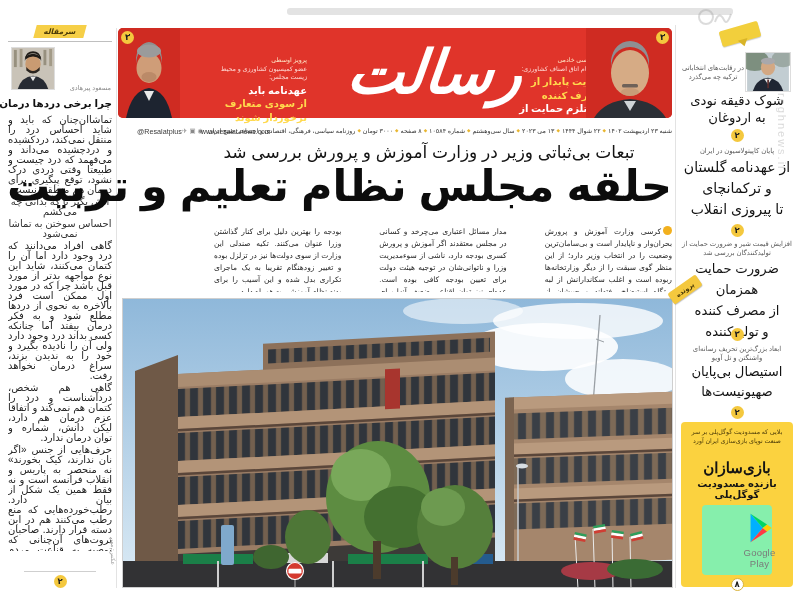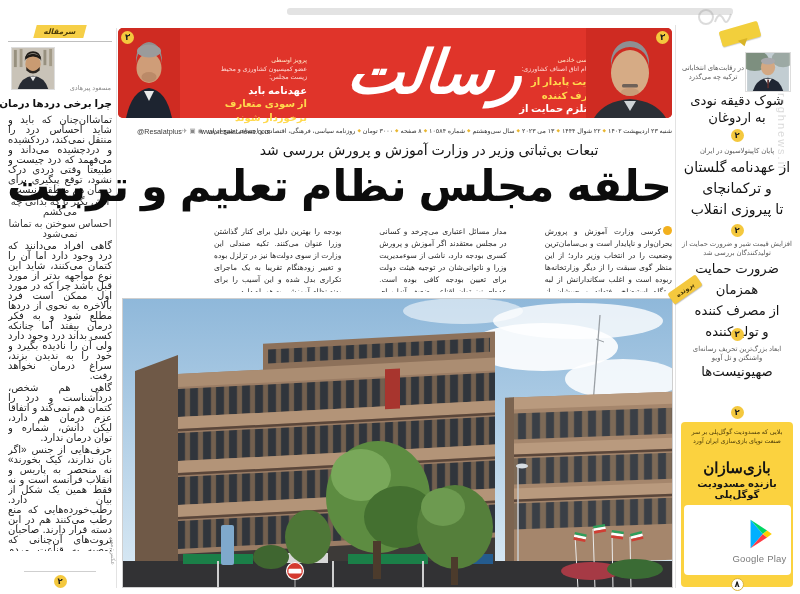--- a/index.html
+++ b/index.html
@@ -47,40 +47,40 @@
   .mh-teaser-right .t1 { color:#ffd94d; }
   .mh-teaser-right .t2 { color:#ffffff; }
   .mh-logo { position:absolute; left:192px; top:0; width:250px; height:88px; display:flex; align-items:center; justify-content:center; font-family:"DejaVu Serif","Liberation Serif",serif; font-style:italic; font-weight:bold; font-size:60px; color:#fff; transform:skewX(-6deg); }
   
   .ib-handle { left:137px; top:127px; font-size:7.2px; font-weight:normal; color:#3a3a3a; }
   .ib-icons { left:182px; top:127px; display:flex; gap:2px; font-size:6.5px; color:#8a8a8a; }
   .ib-site { left:201px; top:128px; font-size:6.8px; color:#3a3a3a; }
   .ib-dateline { left:256px; top:127px; width:416px; display:flex; justify-content:space-between; direction:rtl; font-size:6.3px; color:#333; white-space:nowrap; }
   .dl-seg:not(:last-child)::after { content:"◆"; color:#e9b62f; font-size:4.5px; margin:0 2px; vertical-align:1px; }
   
-  .lead-kicker { left:186px; top:142px; width:486px; text-align:center; direction:rtl; font-size:14px; color:#141414; }
+  .lead-kicker { left:186px; top:142px; width:486px; text-align:center; direction:rtl; font-size:17px; color:#141414; }
   .lead-headline { left:186px; top:153px; width:486px; height:68px; text-align:center; direction:rtl; font-size:43px; font-weight:bold; color:#0c0c0c; letter-spacing:-1px; line-height:66px; white-space:nowrap; }
   .lead-cols { left:186px; top:226px; width:486px; height:66px; display:flex; gap:10px; direction:rtl; text-align:justify; font-size:7.5px; line-height:12px; color:#1f1f1f; overflow:hidden; }
   .lead-cols .col { flex:1; overflow:hidden;margin-left:28px; }
   .lead-bullet { display:inline-block; width:9px; height:9px; border-radius:50%; background:#f2b01e; vertical-align:-1px; margin-left:2px; }
   
   .main-photo { left:122px; top:298px; width:551px; height:290px; border:1px solid #cfcfcf; overflow:hidden; }
   .photo-credit { left:110px; top:538px; writing-mode:vertical-rl; font-size:6px; color:#9a9a9a; }
   
   #sidebar { left:680px; top:25px; width:114px; height:563px; direction:rtl; }
   .sb-kicker { position:absolute; left:0; right:0; text-align:center; font-size:6.8px; color:#5a5a5a; line-height:9px; }
   .sb-headline { position:absolute; left:0; right:0; text-align:center; font-weight:normal; color:#121212; font-size:13.2px; line-height:16.5px; }
   .sb-badge { position:absolute; left:0; right:0; }
   .sb-photo { position:absolute; left:65px; top:27px; width:46px; height:40px; border:1px solid #ddd; }
   .sb-ribbon { position:absolute; left:-12px; top:258px; width:34px; height:13px; background:#f4c83e; transform:rotate(-35deg); border-radius:2px; font-size:6.5px; line-height:13px; text-align:center; color:#4a3a08; font-weight:bold; box-shadow:0 1px 1px rgba(0,0,0,.25); }
   .sb-promo { position:absolute; left:1px; right:1px; top:397px; height:165px; background:#fbd23f; border-radius:4px; text-align:center; }
   .promo-kicker { font-size:6.3px; color:#4a3a08; line-height:8.5px; padding-top:6px; }
   .promo-headline { font-size:15px; font-weight:bold; color:#141414; margin-top:14px;font-family:Liberation Serif, serif; }
   .promo-sub { font-size:10px; font-weight:bold; color:#141414; margin-top:1px; }
-  .promo-store { width:107px; height:70px; margin:5px auto 3px; background:#ffffff; border-radius:4px; display:flex; flex-direction:column; align-items:center; justify-content:center; gap:2px;padding-left:45px; }
+  .promo-store { width:70px; height:70px; margin:5px auto 3px; background:#86efac; border-radius:4px; display:flex; flex-direction:column; align-items:center; justify-content:center; gap:2px;padding-left:45px; }
   .promo-store .label { font-size:9.5px; color:#7a7a7a; letter-spacing:.2px; }
   .promo-badge { background:#fff; border:1px solid #d9b23a; line-height:11px; }
 </style>
 </head>
 <body>
 
 <div id="page">
 
   <div class="abs wm-strip"></div>
   <div class="abs wm-vertical">mashreghnews.ir</div>
@@ -351,20 +351,21 @@
         <div>از مصرف کننده</div>
         <div>و تولیدکننده</div>
     </div>
     <div class="sb-ribbon">پرونده</div>
     <div class="sb-badge" style="top:303px;">
         <div class="badge">۳</div>
       </div>
 
     <div class="sb-kicker" style="top:319px;">ابعاد بزرگ‌ترین تحریف رسانه‌ای واشنگتن و تل آویو</div>
     <div class="sb-headline" style="top:337px; line-height:20px;">
+      <div>استیصال بی‌پایان</div>
         <div>صهیونیست‌ها</div>
     </div>
     <div class="sb-badge" style="top:381px;">
         <div class="badge">۲</div>
       </div>
 
     <div class="sb-promo">
       <div class="promo-kicker">
         <div>بلایی که مسدودیت گوگل‌پلی بر سر</div>
           <div>صنعت نوپای بازی‌سازی ایران آورد</div>

